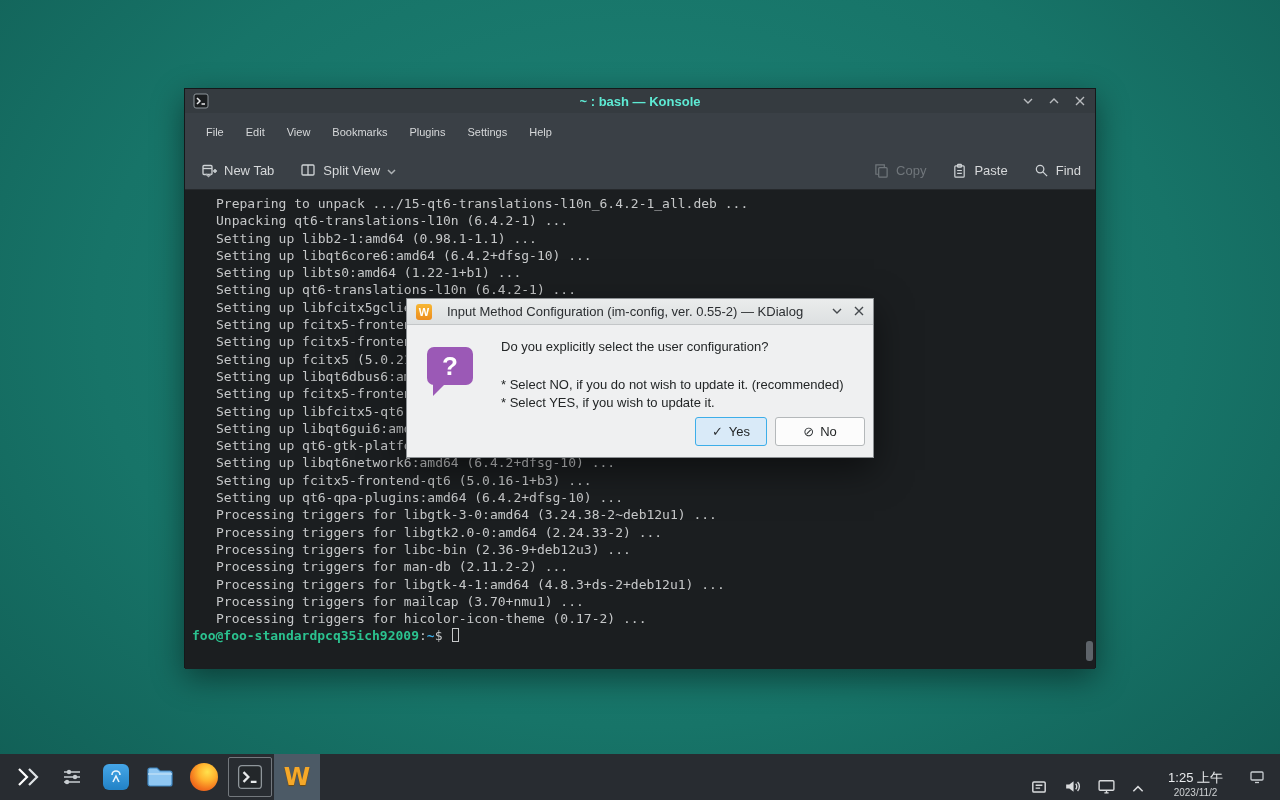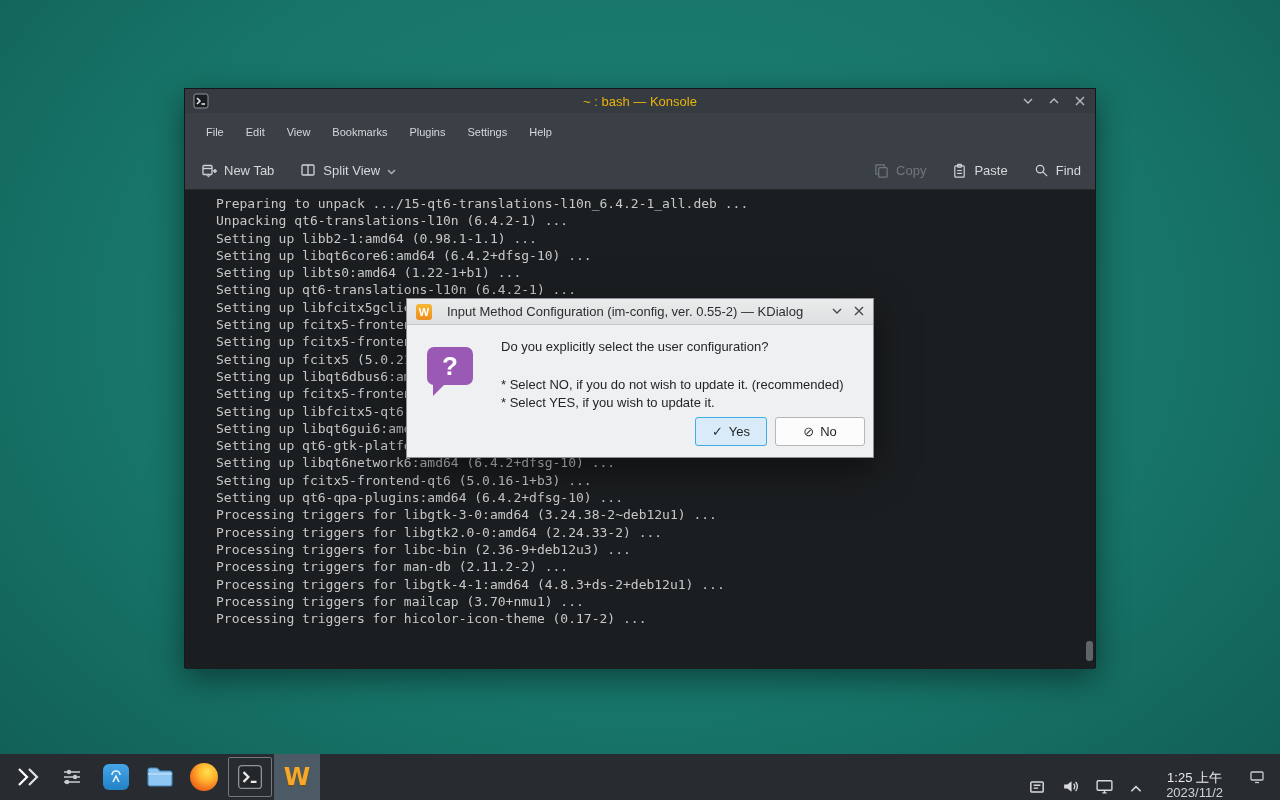--- a/index.html
+++ b/index.html
@@ -5,21 +5,21 @@
   * { margin:0; padding:0; box-sizing:border-box; }
   html,body { width:1280px; height:800px; overflow:hidden; }
   body { font-family:"Liberation Sans", sans-serif; position:relative;
          background: radial-gradient(ellipse at 50% 40%, #1e8377 0%, #177468 60%, #115e55 100%); }
 
   
   .window { position:absolute; left:184px; top:88px; width:912px; height:580px;
             background:#3a4046; border:1px solid #15181a; box-shadow:0 10px 30px rgba(0,0,0,.45); }
   .titlebar { position:relative; height:24px; background:#353b40; display:flex; align-items:center; }
   .titlebar .win-icon { position:absolute; left:8px; top:4px; width:16px; height:16px; }
-  .titlebar .title { position:absolute; left:0; right:0; text-align:center; font-size:13px; color:#eab308; }
+  .titlebar .title { position:absolute; left:0; right:0; text-align:center; font-size:13px; color:#5eead4;font-weight:bold; }
   .win-btns { position:absolute; right:6px; top:0; height:24px; display:flex; align-items:center; gap:8px; }
   .win-btn { width:18px; height:18px; display:flex; align-items:center; justify-content:center; cursor:default; }
   .win-btn svg { stroke:#b9bcbf; fill:none; stroke-width:1.4; }
 
   .menubar { height:38px; background:#3a4046; display:flex; align-items:center; padding-left:10px; }
   .menu-item { font-size:11px; color:#d6d8da; padding:5px 11px; border-radius:2px; }
 
   .toolbar { height:38px; background:#3a4046; display:flex; align-items:center; padding:0 14px 0 16px; }
   .tb-btn { position:relative; display:flex; align-items:center; gap:7px; font-size:13px; color:#d6d8da; margin-right:26px; }
   .tb-btn svg.main { stroke:#cfd3d6; fill:none; stroke-width:1.3; }
@@ -75,21 +75,21 @@
   .kdialog-task { width:46px; height:46px; background:#4c5a66; display:flex; align-items:center; justify-content:center; }
   .w-glyph { font-size:24px; font-weight:800; color:#f5a829; text-shadow:0 1px 1px #7a4b00; font-family:"DejaVu Sans", sans-serif; }
   .firefox-ball { width:28px; height:28px; border-radius:50%;
                   background:radial-gradient(circle at 62% 32%, #ffe14d 0%, #ffb32e 35%, #f2701d 68%, #cf4a1c 100%); }
   .discover-badge { width:26px; height:26px; border-radius:6px; background:linear-gradient(#45a6e8,#2282c6);
                     display:flex; align-items:center; justify-content:center; }
   .tray { margin-left:auto; display:flex; align-items:flex-end; gap:15px; padding-right:6px; }
   .tray svg { stroke:#d9dbdd; fill:none; stroke-width:1.3; }
   .clock { text-align:center; color:#e8eaec; line-height:15px; padding:0 8px; }
   .clock .t { font-size:13px; }
-  .clock .d { font-size:13px; color:#cfd2d4; }
+  .clock .d { font-size:10px; color:#cfd2d4; }
   .show-desktop { width:22px; height:46px; display:flex; align-items:center; justify-content:center; }
 </style>
 </head>
 <body>
 
 <div class="window">
   <div class="titlebar">
     <span class="win-icon">
       <svg width="16" height="16" viewBox="0 0 16 16">
           <rect x="1" y="1" width="14" height="14" rx="2" fill="#1b1e20" stroke="#8f969b" stroke-width="1"></rect>
@@ -194,20 +194,21 @@
     <div class="tline">Setting up libqt6network6:amd64 (6.4.2+dfsg-10) ...</div>
     <div class="tline">Setting up fcitx5-frontend-qt6 (5.0.16-1+b3) ...</div>
     <div class="tline">Setting up qt6-qpa-plugins:amd64 (6.4.2+dfsg-10) ...</div>
     <div class="tline">Processing triggers for libgtk-3-0:amd64 (3.24.38-2~deb12u1) ...</div>
     <div class="tline">Processing triggers for libgtk2.0-0:amd64 (2.24.33-2) ...</div>
     <div class="tline">Processing triggers for libc-bin (2.36-9+deb12u3) ...</div>
     <div class="tline">Processing triggers for man-db (2.11.2-2) ...</div>
     <div class="tline">Processing triggers for libgtk-4-1:amd64 (4.8.3+ds-2+deb12u1) ...</div>
     <div class="tline">Processing triggers for mailcap (3.70+nmu1) ...</div>
     <div class="tline">Processing triggers for hicolor-icon-theme (0.17-2) ...</div>
+    <div class="prompt-line"><span class="p-user">foo@foo-standardpcq35ich92009</span><span>:</span><span class="p-path">~</span><span>$ </span><span class="cursor"></span></div>
     <div class="scrollbar">
       <div class="scroll-thumb"></div>
     </div>
   </div>
 </div>
 
 <div class="dialog">
   <div class="dlg-titlebar">
     <span class="dlg-icon">W</span>
     <span class="dlg-title">Input Method Configuration (im-config, ver. 0.55-2) — KDialog</span>

